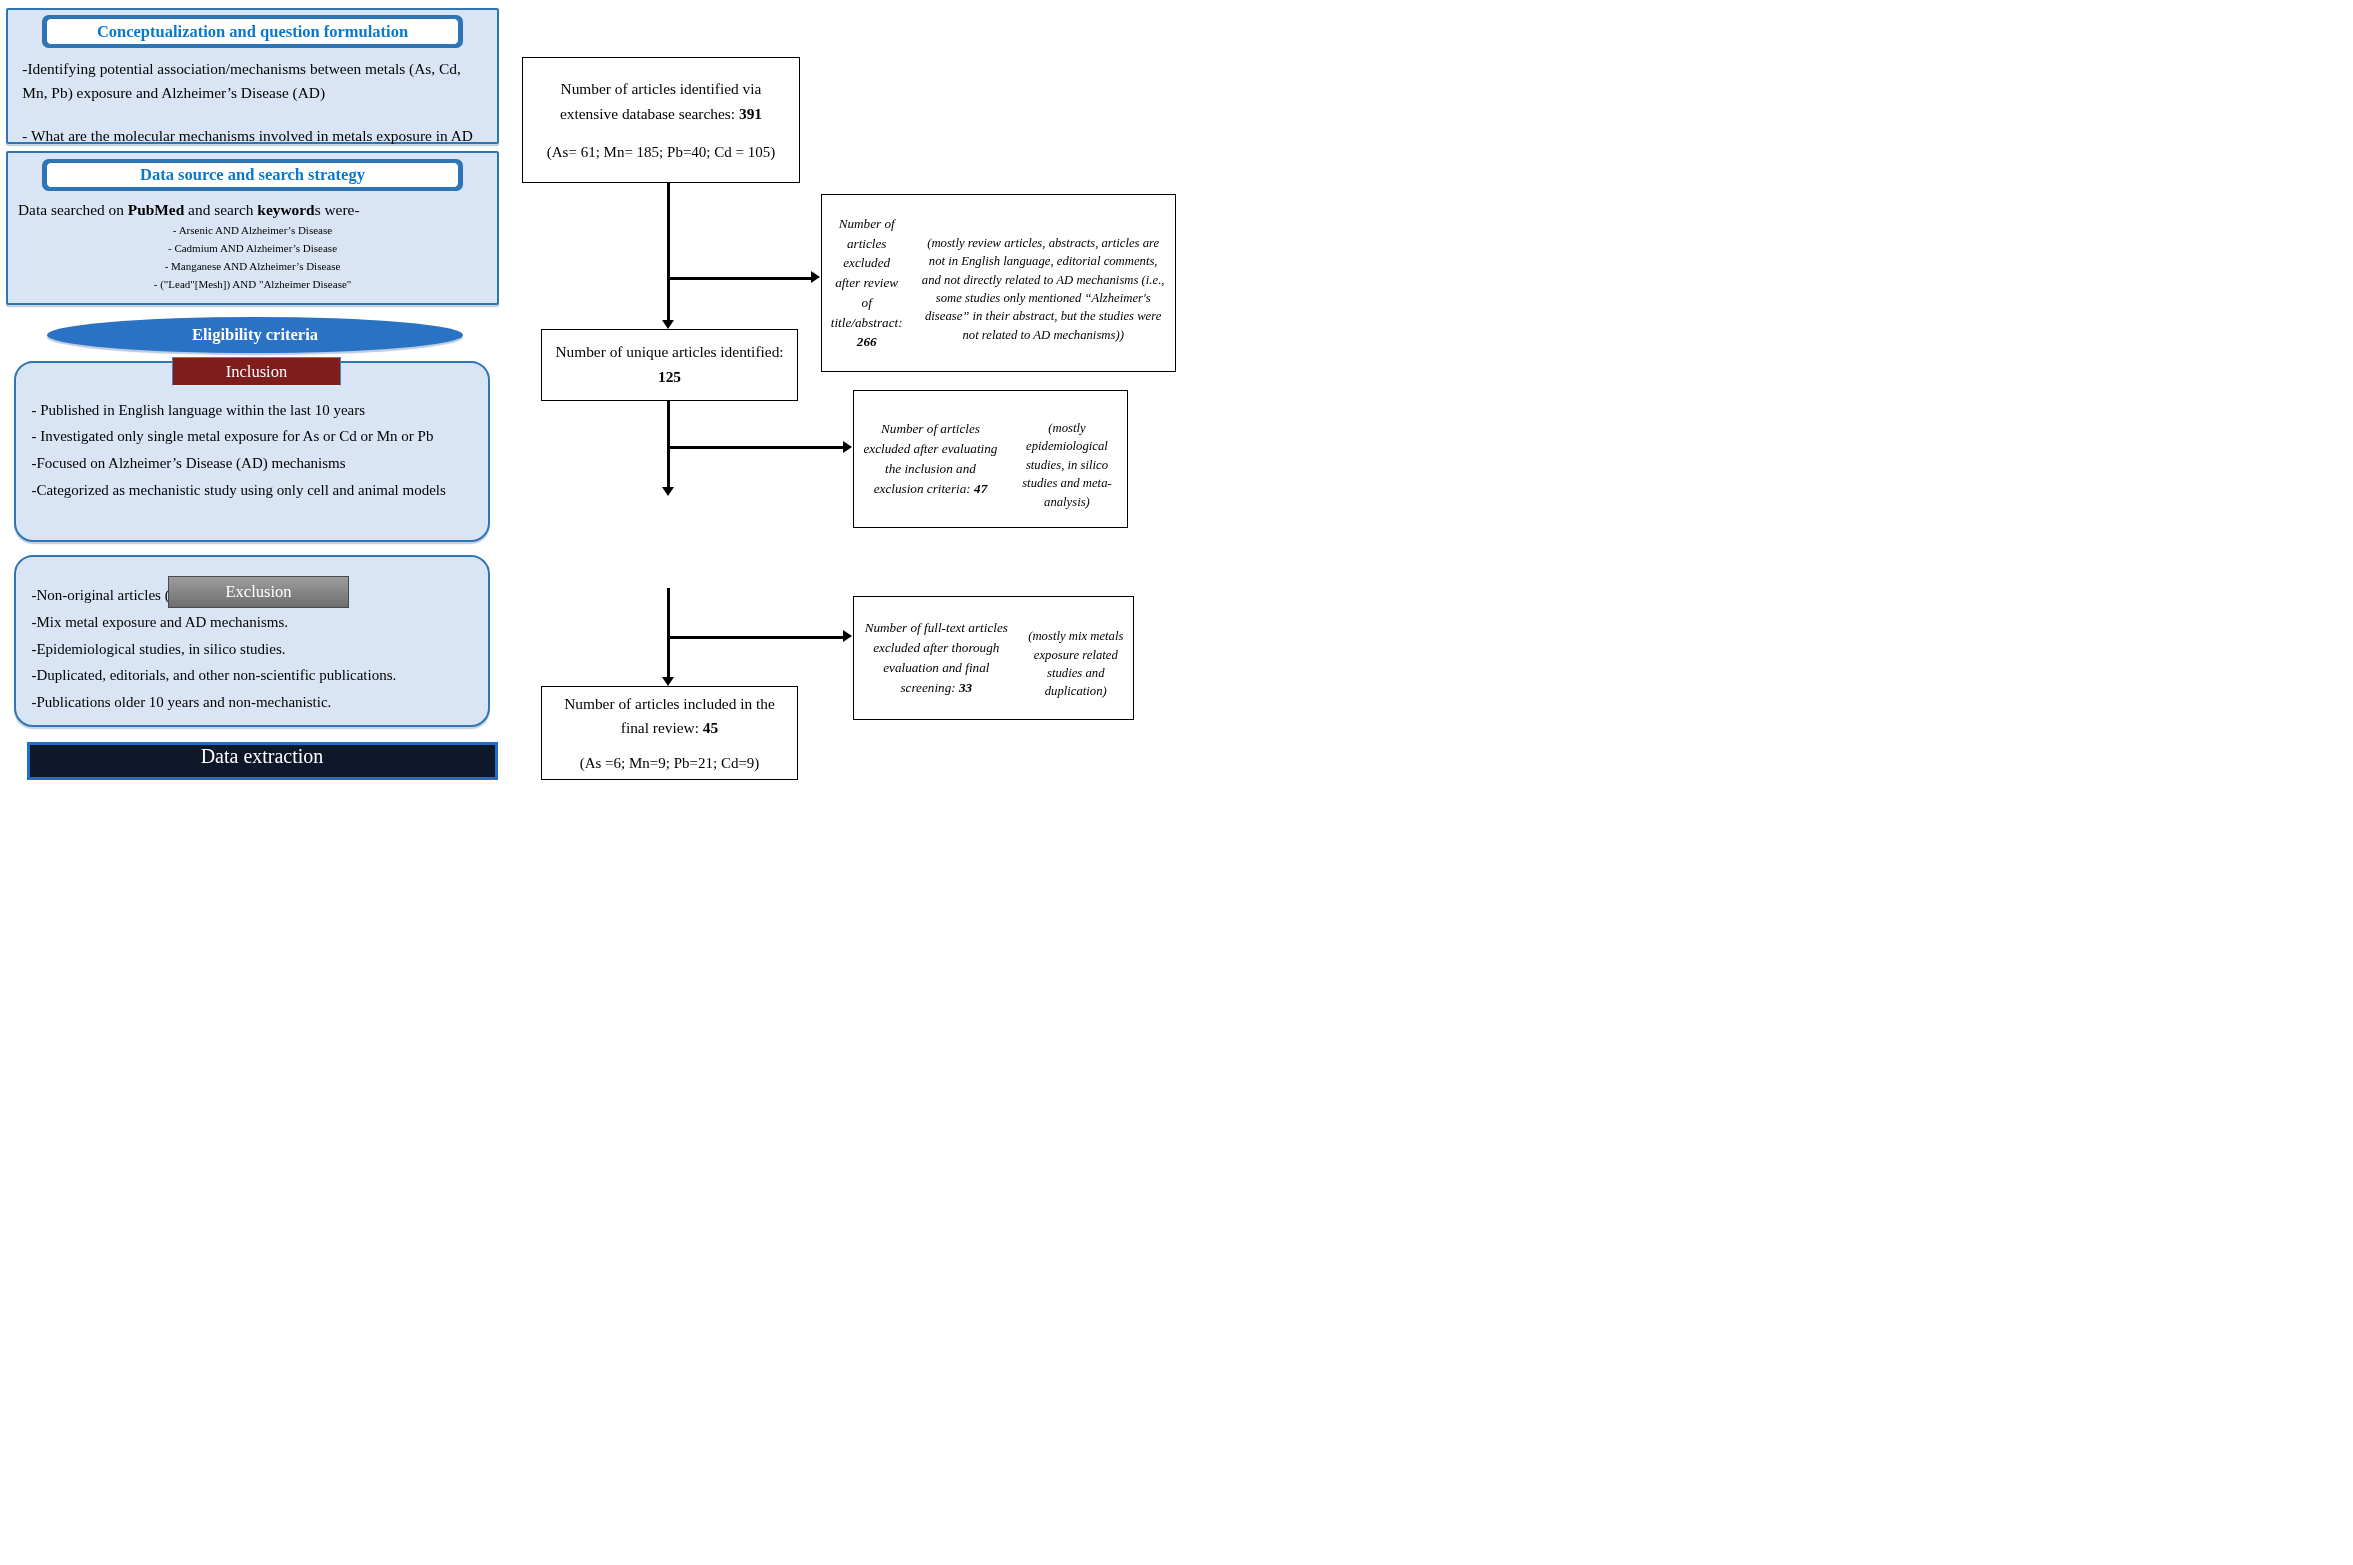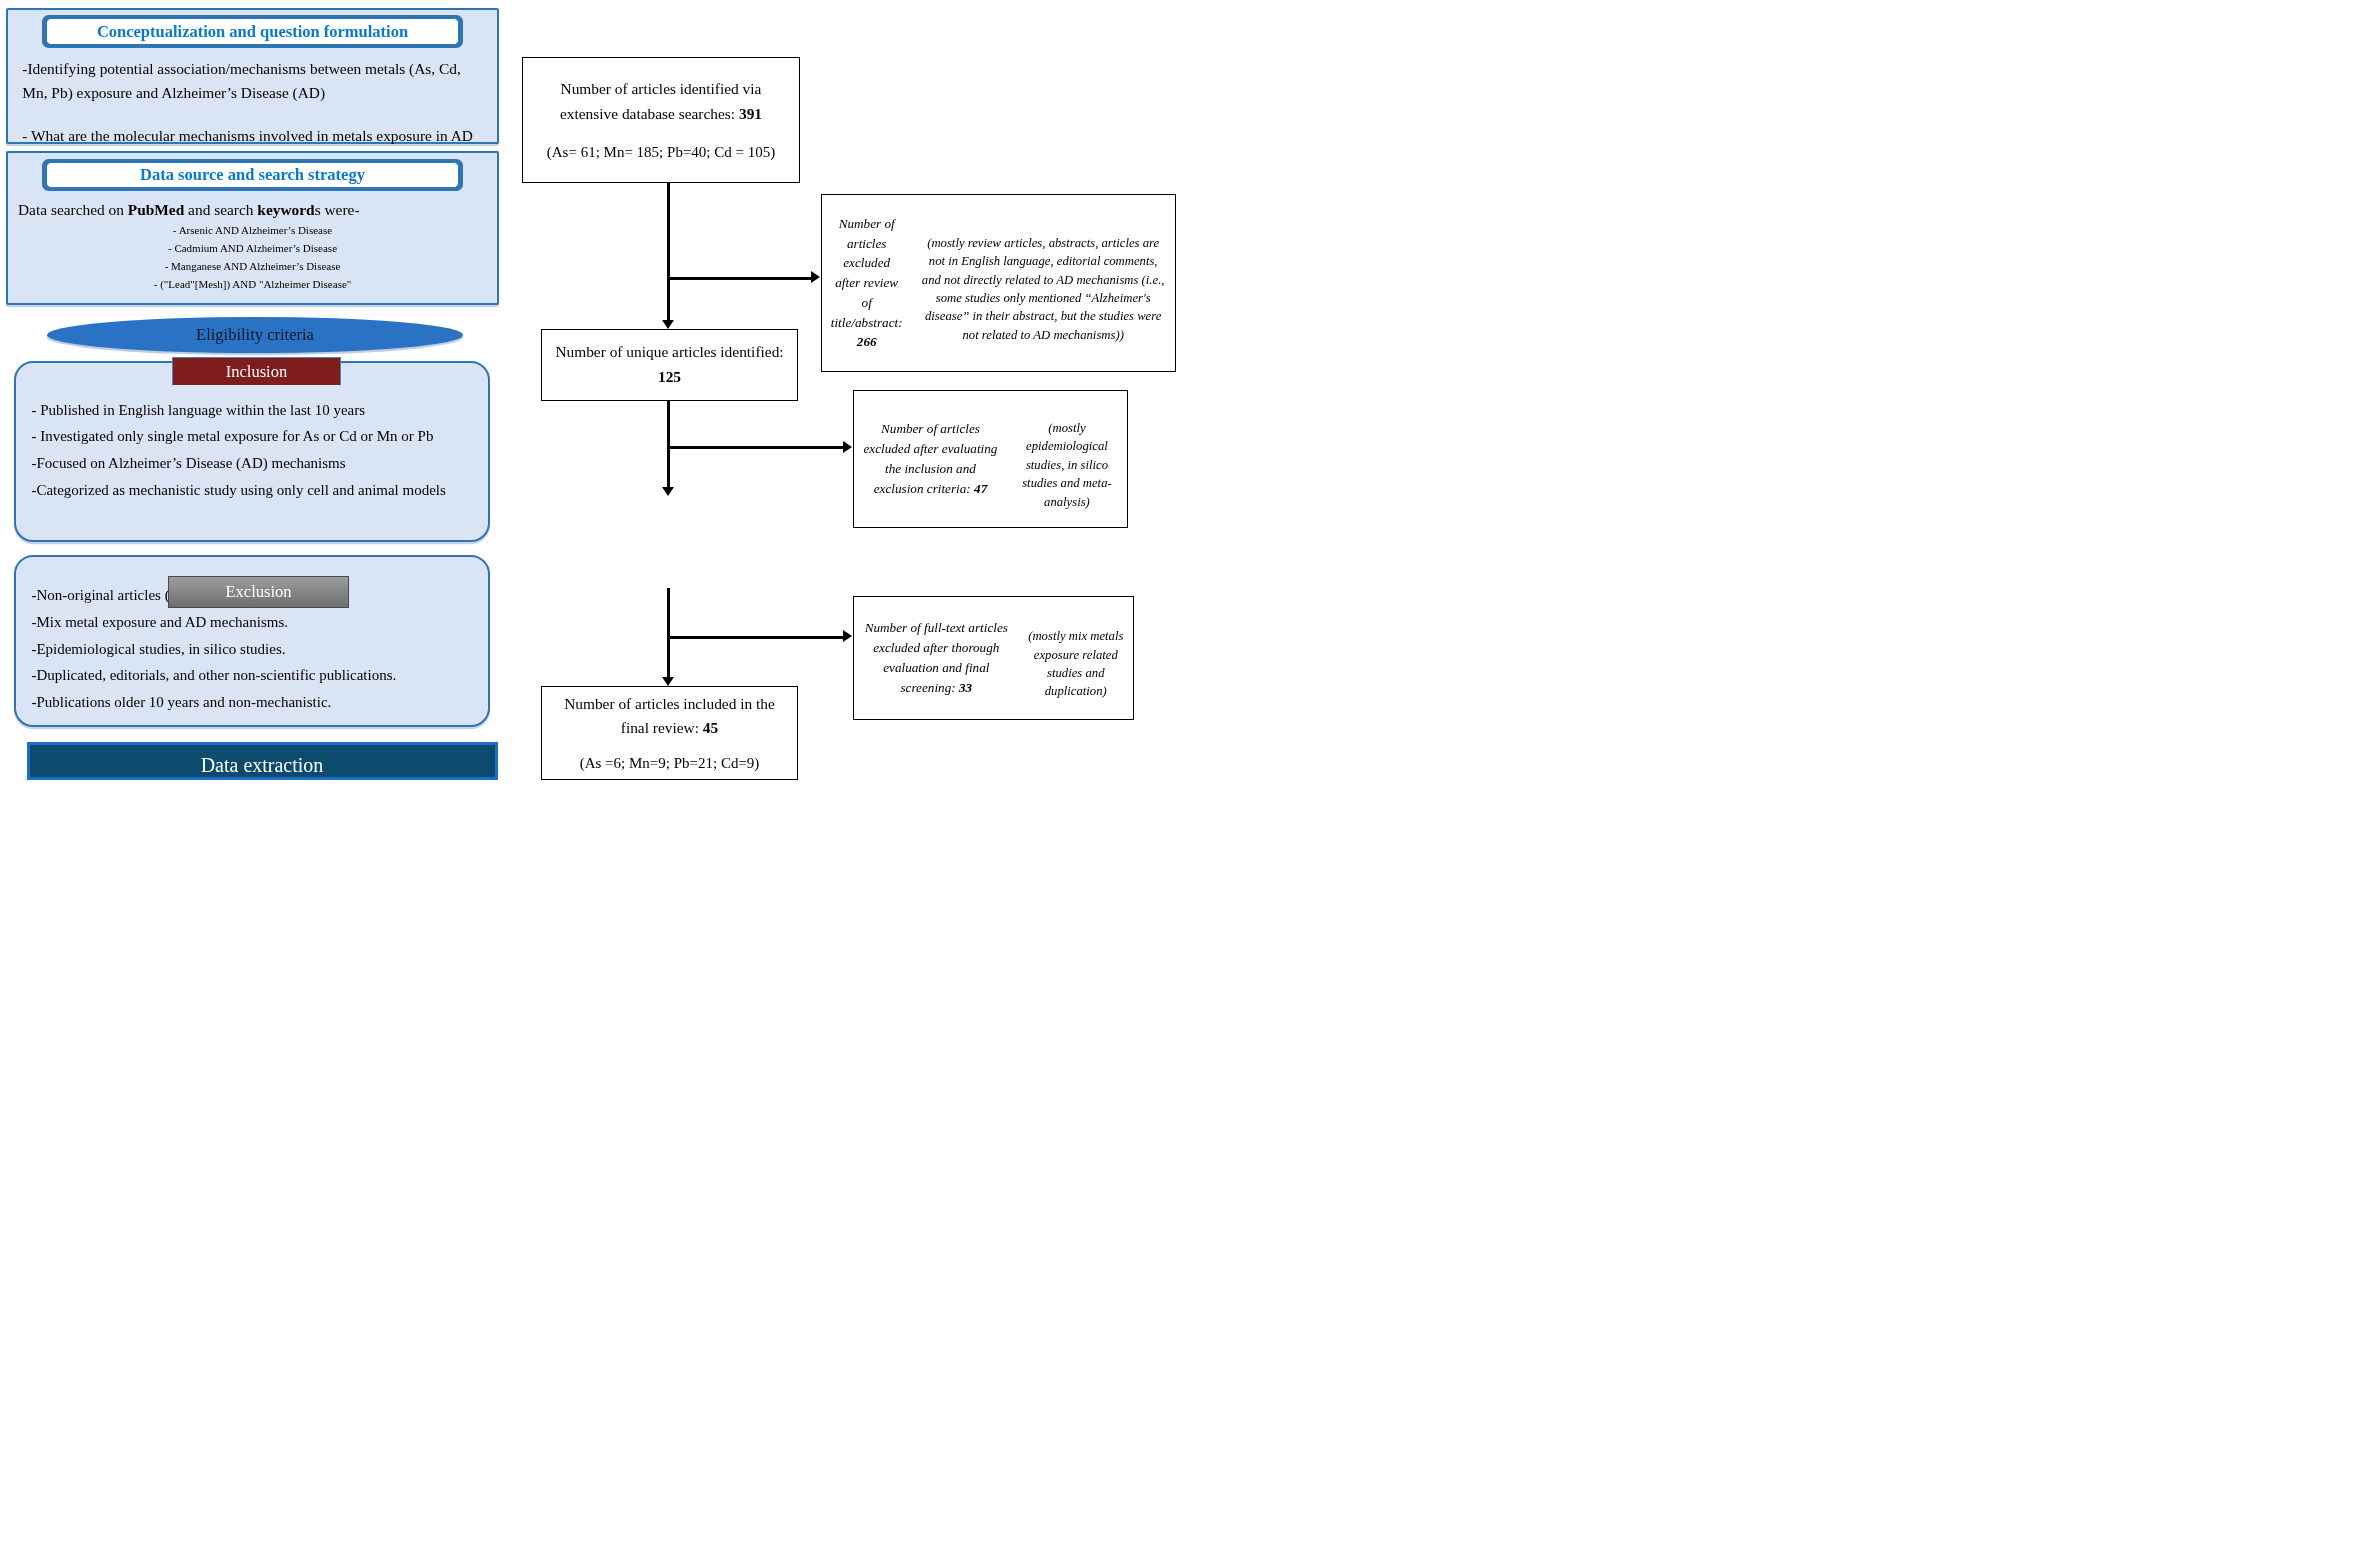--- a/index.html
+++ b/index.html
@@ -19,33 +19,33 @@
     color:#0a78cc;font-weight:bold;font-size:16.5px;padding:2.2px 1.1px;
   }
   .body-text{font-size:15.4px;line-height:1.55;padding:0 14.3px;margin:0;}
   .boxA-p1{margin-top:8.8px;}
   .boxA-p2{margin-top:19px;}
   .bb-intro{font-size:15.4px;line-height:1.5;padding:0 10px;margin:6.6px 0 1.1px 0;}
   .kw-line{font-size:11px;line-height:1.62;text-align:center;margin:0;}
   .ellipse{
     position:absolute;background:#2a72c4;border-radius:50%;
     display:flex;align-items:center;justify-content:center;
-    color:#0f172a;font-weight:normal;font-size:16.5px;box-shadow:0 2.2px 1.1px rgba(30,80,140,.3);
+    color:#ffffff;font-weight:bold;font-size:16.5px;box-shadow:0 2.2px 1.1px rgba(30,80,140,.3);
   }
   .sub-header{
     position:absolute;display:flex;align-items:center;justify-content:center;
     color:#fff;font-size:16.5px;box-sizing:border-box;z-index:3;
   }
   .incl-header{background:#7f1d1d;border:1.7px solid #4d82bd;border-bottom-color:#e8f0fa;}
   .excl-header{background:linear-gradient(#9d9d9d,#6e6e6e);border:1.7px solid #4a4a4a;}
   .list{margin:0;padding:7.7px 11px 0 13.2px;}
   .list-item{font-size:15px;line-height:1.78;margin:0;padding-left:11px;text-indent:-6.6px;}
   .data-extraction{
-    position:absolute;background:#0c4a6e;border:3.3px solid #1e6fc8;box-sizing:border-box;
-    display:flex;align-items:flex-end;justify-content:center;color:#fff;font-size:20px;
+    position:absolute;background:#0f172a;border:3.3px solid #1e6fc8;box-sizing:border-box;
+    display:flex;align-items:flex-start;justify-content:center;color:#fff;font-size:20px;
   }
   
   .flow-box{
     position:absolute;background:#fff;border:1.7px solid #000;box-sizing:border-box;
     display:flex;flex-direction:column;align-items:center;justify-content:center;
     text-align:center;
   }
   .fb-text{font-size:15.4px;line-height:1.6;margin:0;padding:0 7.7px;}
   .fb-detail{font-size:15px;line-height:1.5;margin:14.3px 0 0 0;padding:0 5.5px;}
   .excl-box{

